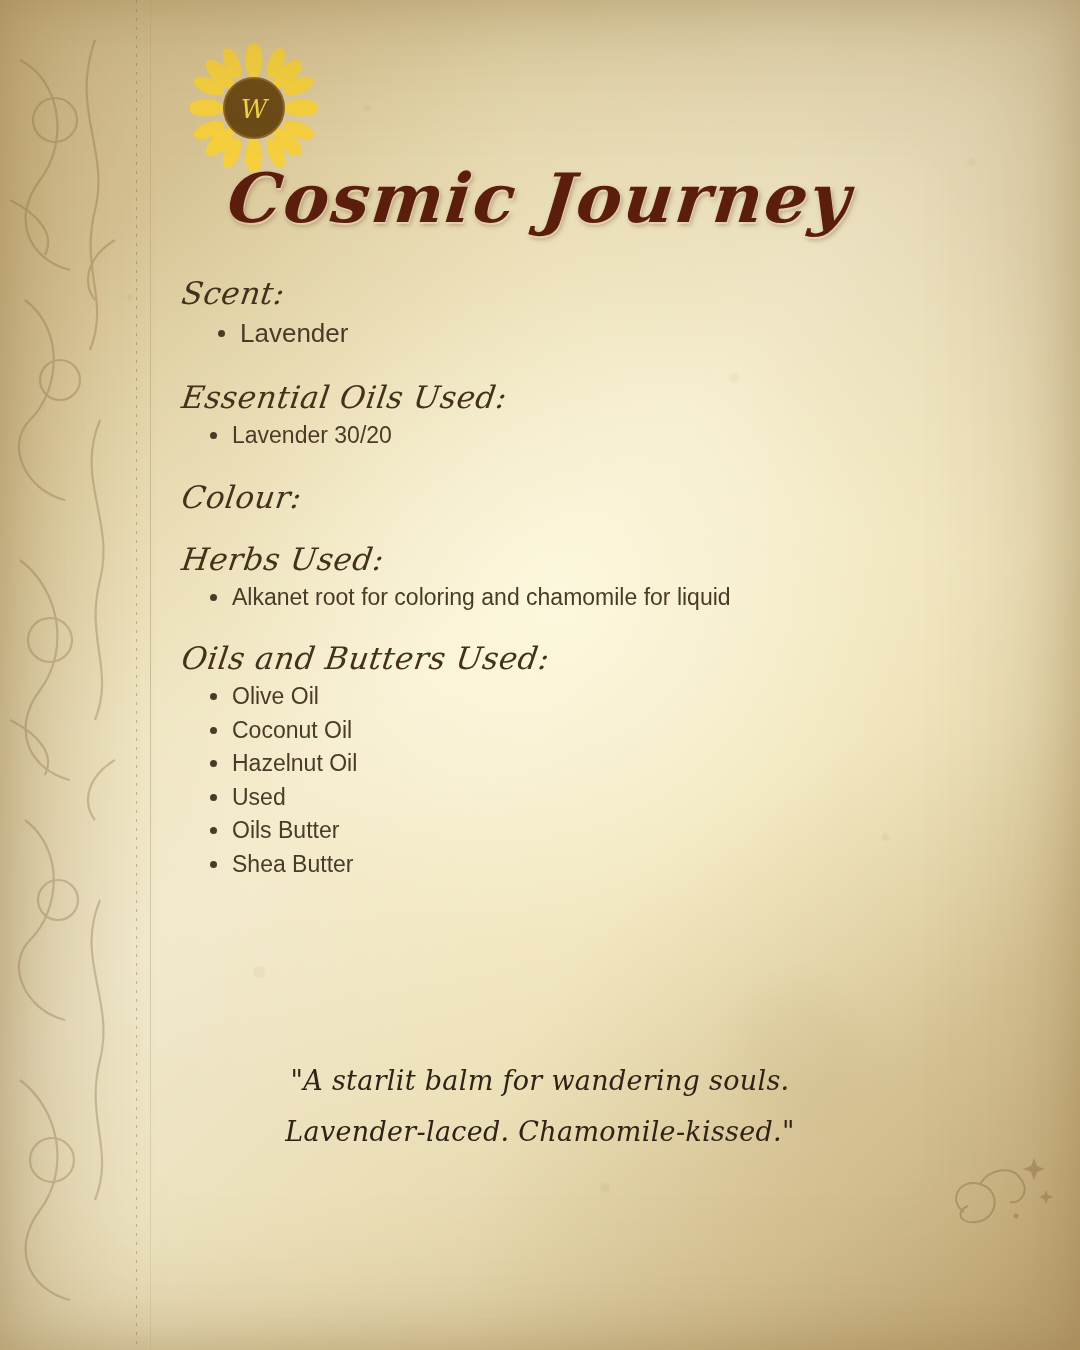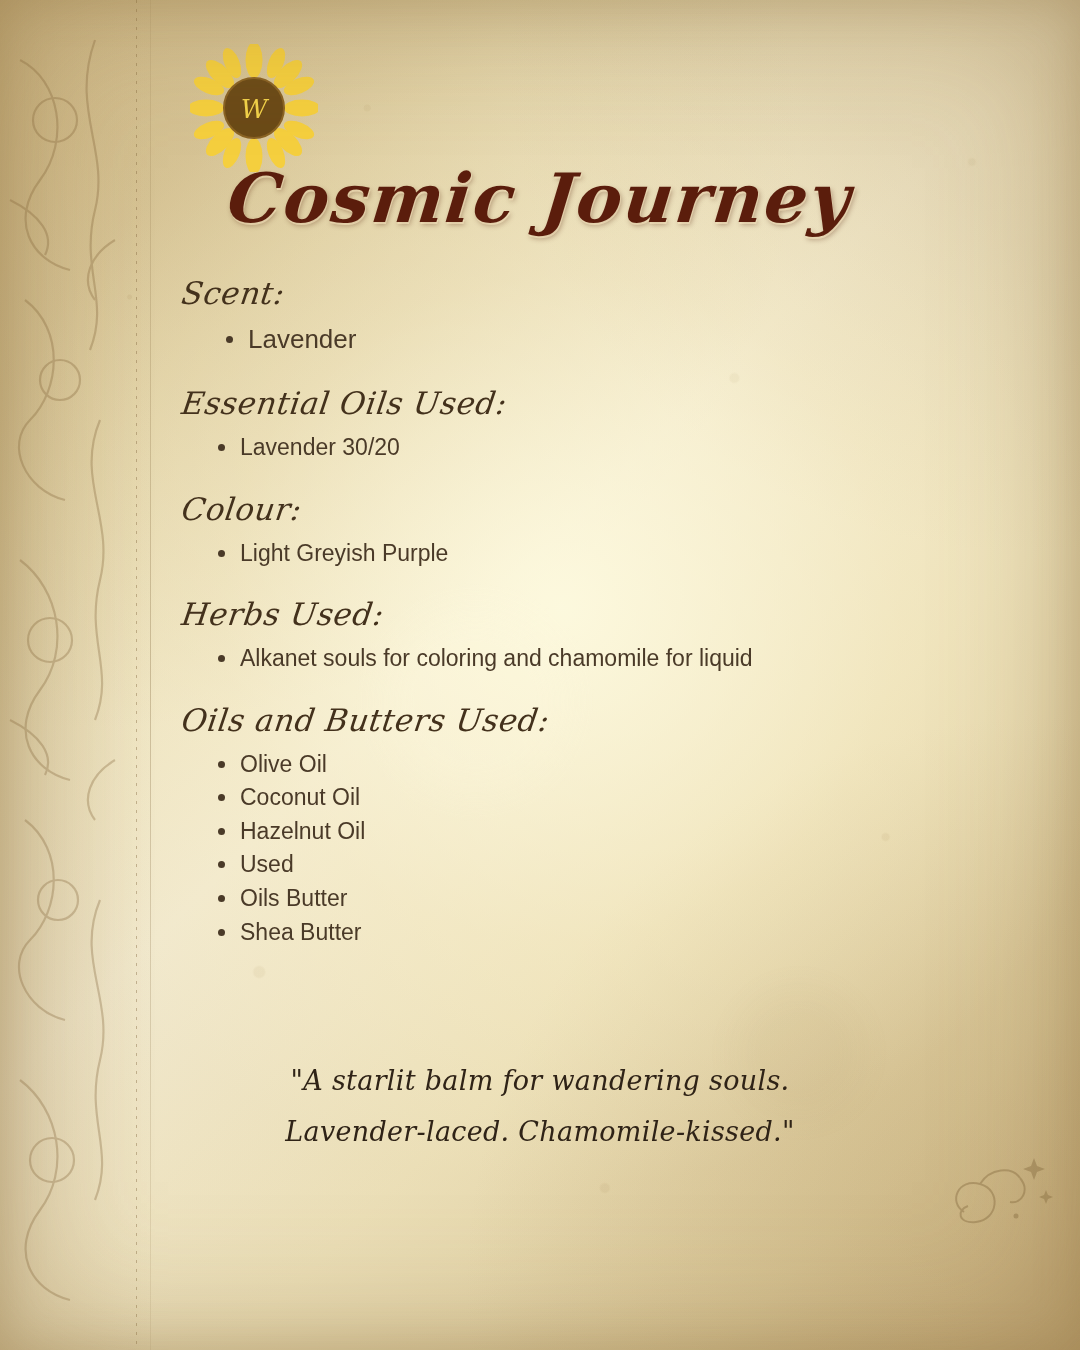--- a/index.html
+++ b/index.html
@@ -111,21 +111,21 @@
     font-weight: 400;
     font-size: 31px;
     color: #43311c;
     letter-spacing: 0.5px;
     margin: 0 0 4px 4px;
     transform: skewX(-8deg);
     transform-origin: left center;
   }
   ul.items {
     list-style: none;
-    margin: 10px;
+    margin: 2px;
     padding: 0 0 0 26px;
   }
   ul.items li {
     position: relative;
     font-family: "Liberation Sans", sans-serif;
     font-size: 23px;
     line-height: 1.46;
     color: #4a3a28;
     padding-left: 26px;
   }
@@ -241,29 +241,26 @@
 
     <div class="section">
       <div class="section-heading">Essential Oils Used:</div>
       <ul class="items">
         <li>Lavender 30/20</li>
       </ul>
     </div>
 
     <div class="section">
       <div class="section-heading">Colour:</div>
-      <ul class="items">
-        <li>Light Greyish Purple</li>
-      </ul>
     </div>
 
     <div class="section">
       <div class="section-heading">Herbs Used:</div>
       <ul class="items">
-        <li>Alkanet souls for coloring and chamomile for liquid</li>
+        <li>Alkanet root for coloring and chamomile for liquid</li>
       </ul>
     </div>
 
     <div class="section">
       <div class="section-heading">Oils and Butters Used:</div>
       <ul class="items">
         <li>Olive Oil</li>
         <li>Coconut Oil</li>
         <li>Hazelnut Oil</li>
         <li>Used</li>

